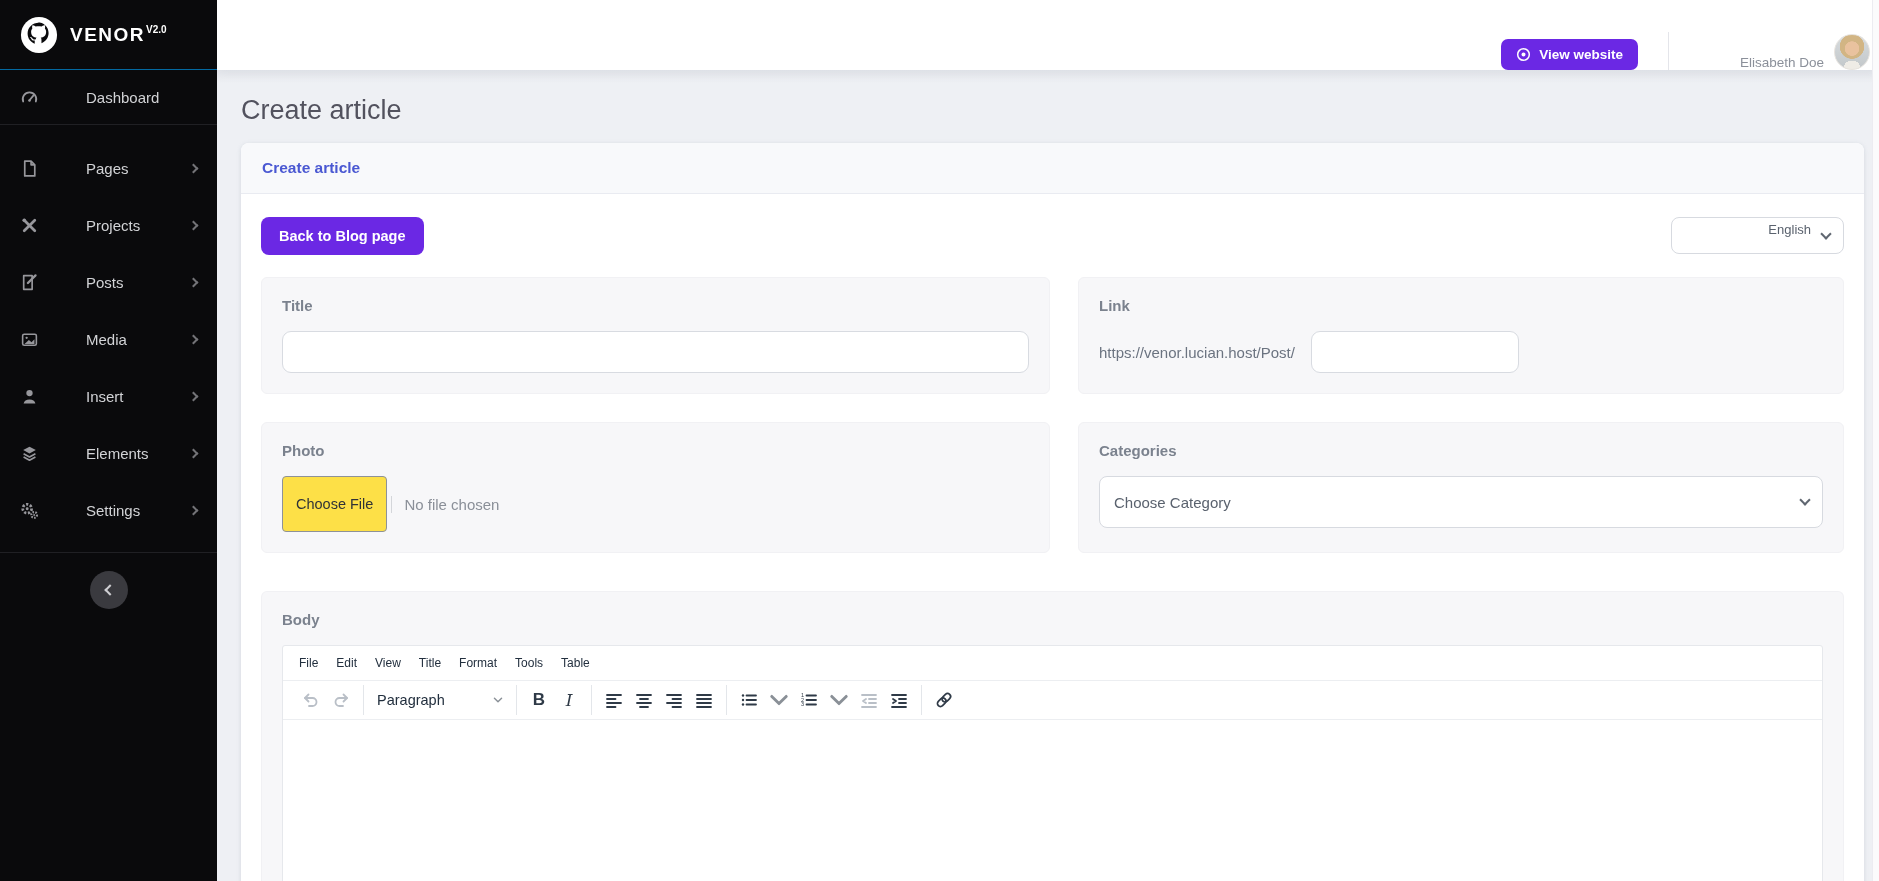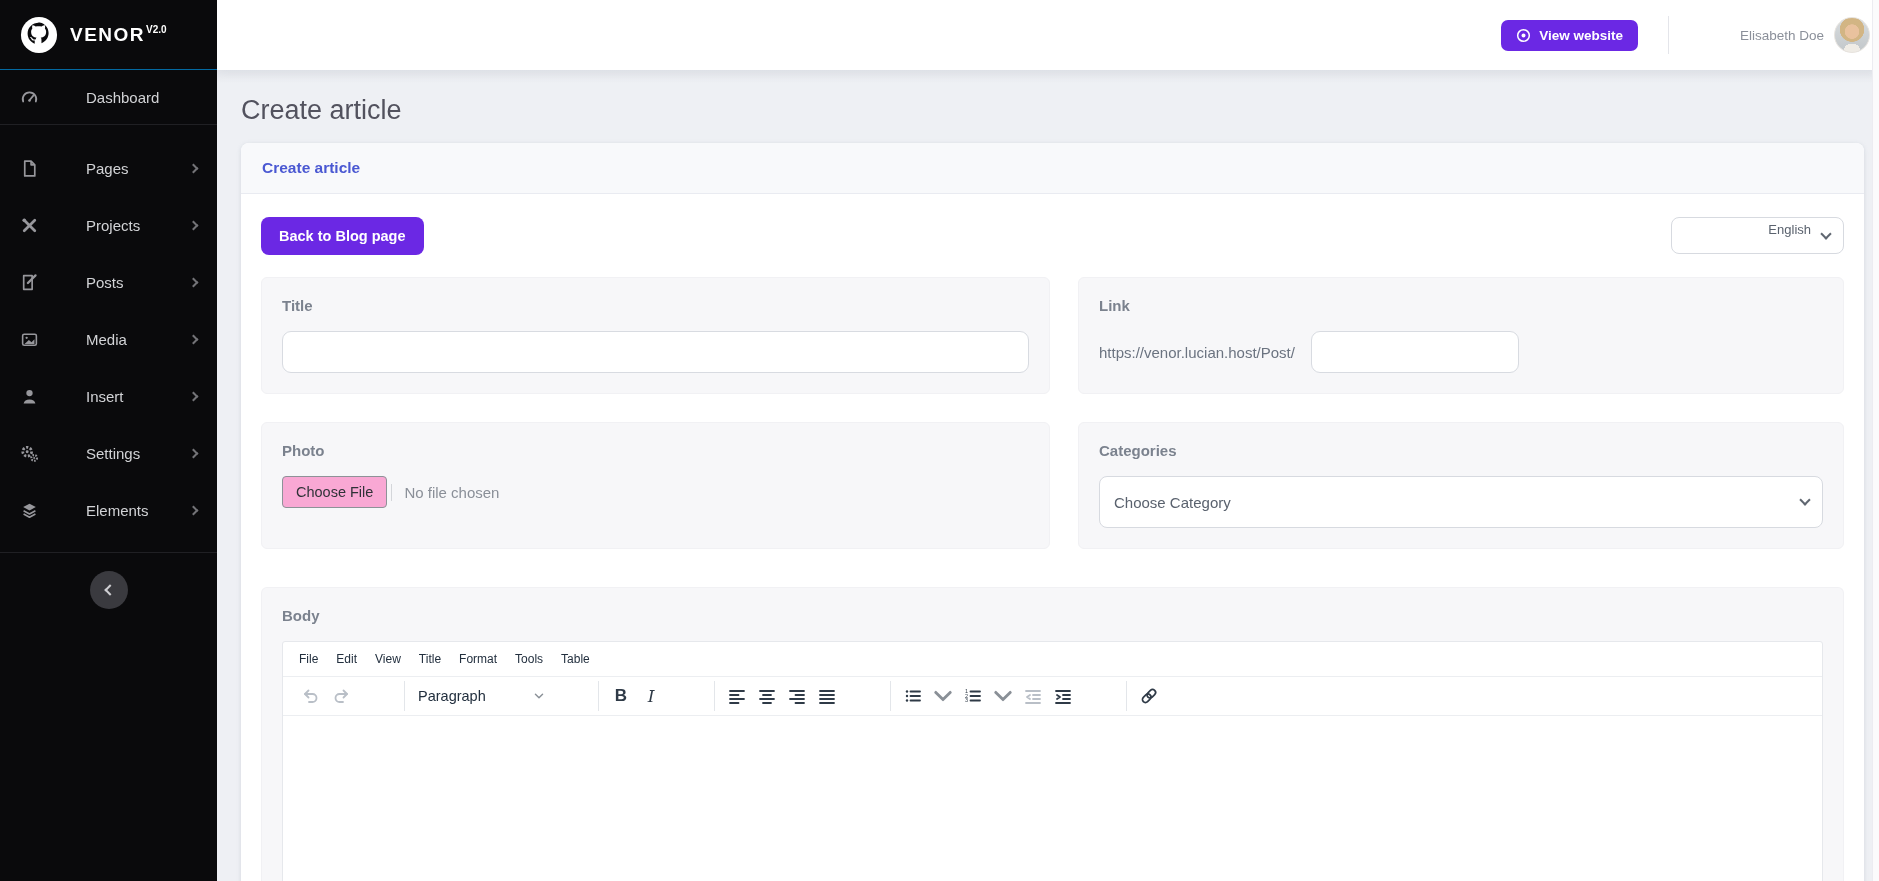--- a/index.html
+++ b/index.html
@@ -46,21 +46,21 @@
   }
   .chev-left {
     width:8px; height:8px; margin-left:3px;
     border-left:2.5px solid #cfcfd3; border-bottom:2.5px solid #cfcfd3;
     transform:rotate(45deg);
   }
 
   
   .topbar {
     position:absolute; left:217px; right:0; top:0; height:70px; background:#ffffff;
-    display:flex; align-items:center; justify-content:flex-end;
+    display:flex; align-items:flex-end; justify-content:flex-end;
     padding-right:9px; box-shadow:0 3px 10px rgba(110,120,140,0.10); z-index:5;
   }
   .view-btn {
     display:flex; align-items:center; gap:8px;
     background:#6b28e4; color:#fff; border:none; cursor:pointer;
     font-family:inherit; font-size:13.5px; font-weight:bold;
     padding:8px 15px; border-radius:7px;
   }
   .view-btn svg { width:15px; height:15px; display:block; }
   .tb-divider { width:1px; height:38px; background:#e4e5ea; margin:0 27px 0 30px; }
@@ -118,34 +118,34 @@
   .text-input {
     width:100%; height:42px; border:1px solid #d8dbe1; border-radius:9px; background:#fff;
     padding:0 12px; font-size:15px; color:#333; font-family:inherit; outline:none;
   }
   .link-row { display:flex; align-items:center; }
   .link-prefix { color:#6b7380; font-size:15px; margin-right:16px; white-space:nowrap; }
   .link-input { width:208px; flex:0 0 auto; }
 
   .file-row { display:flex; align-items:center; }
   .file-btn {
-    border:1px solid #8e9298; background:#f9a8d4; border-radius:4px; cursor:pointer;
-    padding:7px 13px; font-size:14.5px; color:#2f3237; font-family:inherit;
+    border:1px solid #8e9298; background:#fde047; border-radius:4px; cursor:pointer;
+    padding:19px 13px; font-size:14.5px; color:#2f3237; font-family:inherit;
   }
   .file-status { color:#8a8f98; font-size:15px; margin-left:4px; padding-left:12px; border-left:1px solid #d4d6da; }
 
   .cat-wrap select { height:52px; font-size:15px; padding:0 34px 0 14px; }
 
   .body-panel { margin-top:38px; padding-bottom:0; border-bottom:none; border-radius:6px 6px 0 0; }
 
   
   .editor { margin-top:15px; background:#fff; border:1px solid #e6e8ec; border-radius:3px; }
   .menubar { display:flex; align-items:center; padding:4px 7px; border-bottom:1px solid #eceef1; }
   .menu-item { padding:6px 9px; font-size:12px; color:#222f3e; border-radius:3px; cursor:pointer; }
-  .toolbar { display:flex; align-items:center; padding:4px 6px; border-bottom:1px solid #eceef1;gap:41px; }
+  .toolbar { display:flex; align-items:center; padding:4px 6px; border-bottom:1px solid #eceef1; }
   .tgroup { display:flex; align-items:center; padding:0 7px; }
   .tgroup + .tgroup { border-left:1px solid #e3e6ea; }
   .tbtn {
     width:30px; height:30px; display:flex; align-items:center; justify-content:center;
     color:#2f3a47; border-radius:3px; cursor:pointer; background:none; border:none; padding:0;
   }
   .tbtn svg { width:18px; height:18px; display:block; }
   .tbtn.disabled { color:#b9bfc7; }
   .fmt-select {
     display:flex; align-items:center; justify-content:space-between;
@@ -223,36 +223,36 @@
     </div>
     <div class="nav-item">
       <svg class="n-icon" viewBox="0 0 18 18" fill="currentColor">
         <circle cx="9" cy="5.8" r="3"></circle>
         <path d="M3.4 15.6 a5.7 4.6 0 0 1 11.2 0 z"></path>
       </svg>
       <span class="n-label">Insert</span>
       <span class="chev-right"></span>
     </div>
     <div class="nav-item">
+      <svg class="n-icon" viewBox="0 0 18 18" fill="none" stroke="currentColor" stroke-width="1.6" stroke-linejoin="round">
+        <path d="M9 2.6 L15 5.8 L9 9 L3 5.8 z" fill="currentColor" stroke="none"></path>
+        <path d="M3.4 9.3 L9 12.2 L14.6 9.3"></path>
+        <path d="M3.4 12.4 L9 15.3 L14.6 12.4"></path>
+      </svg>
+      <span class="n-label">Elements</span>
+      <span class="chev-right"></span>
+    </div>
+    <div class="nav-item">
       <svg class="n-icon" viewBox="0 0 18 18" fill="none" stroke="currentColor">
         <circle cx="6.8" cy="7.3" r="4.2" stroke-width="2.6" stroke-dasharray="2.1 1.55"></circle>
         <circle cx="6.8" cy="7.3" r="1.4" fill="currentColor" stroke="none"></circle>
         <circle cx="13.4" cy="13.2" r="2.7" stroke-width="2" stroke-dasharray="1.5 1.2"></circle>
         <circle cx="13.4" cy="13.2" r="0.9" fill="currentColor" stroke="none"></circle>
       </svg>
       <span class="n-label">Settings</span>
-      <span class="chev-right"></span>
-    </div>
-    <div class="nav-item">
-      <svg class="n-icon" viewBox="0 0 18 18" fill="none" stroke="currentColor" stroke-width="1.6" stroke-linejoin="round">
-        <path d="M9 2.6 L15 5.8 L9 9 L3 5.8 z" fill="currentColor" stroke="none"></path>
-        <path d="M3.4 9.3 L9 12.2 L14.6 9.3"></path>
-        <path d="M3.4 12.4 L9 15.3 L14.6 12.4"></path>
-      </svg>
-      <span class="n-label">Elements</span>
       <span class="chev-right"></span>
     </div>
   </nav>
 
   <div class="collapse-wrap">
     <div class="collapse-btn">
       <span class="chev-left"></span>
     </div>
   </div>
 </aside>

